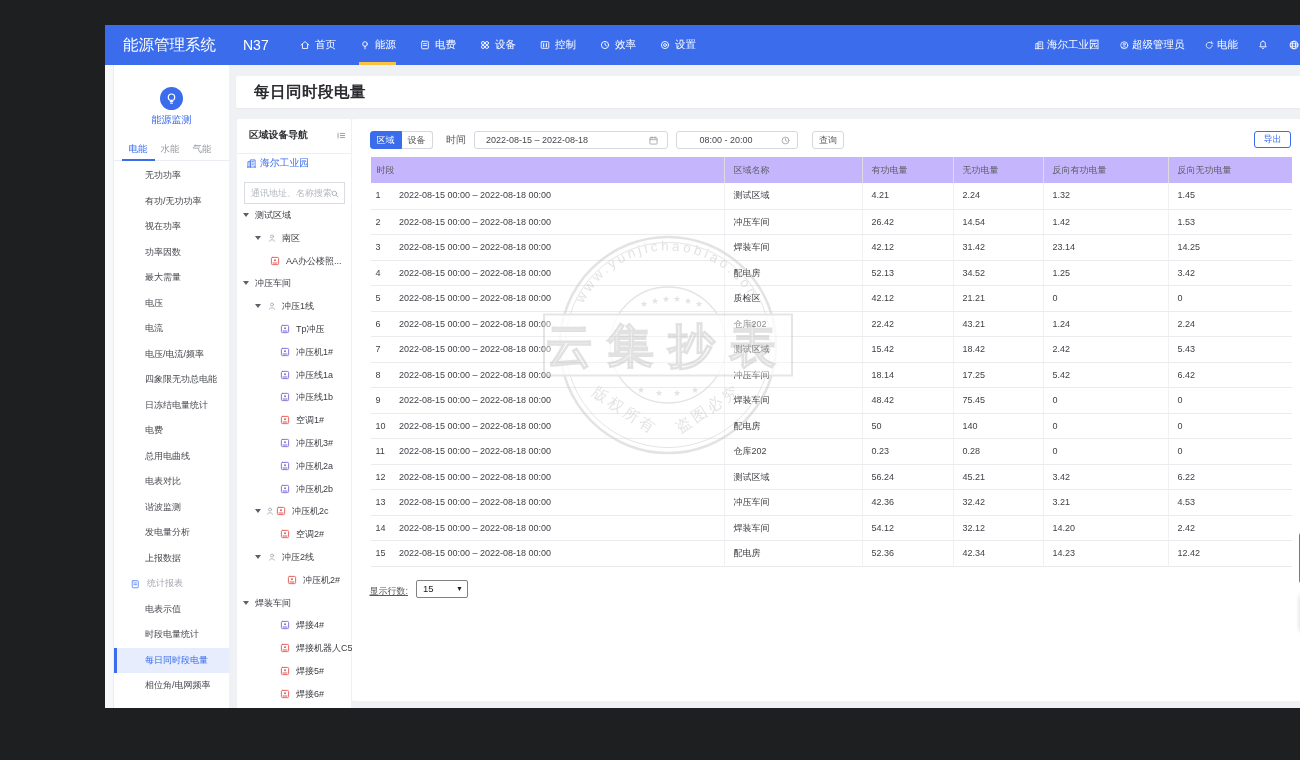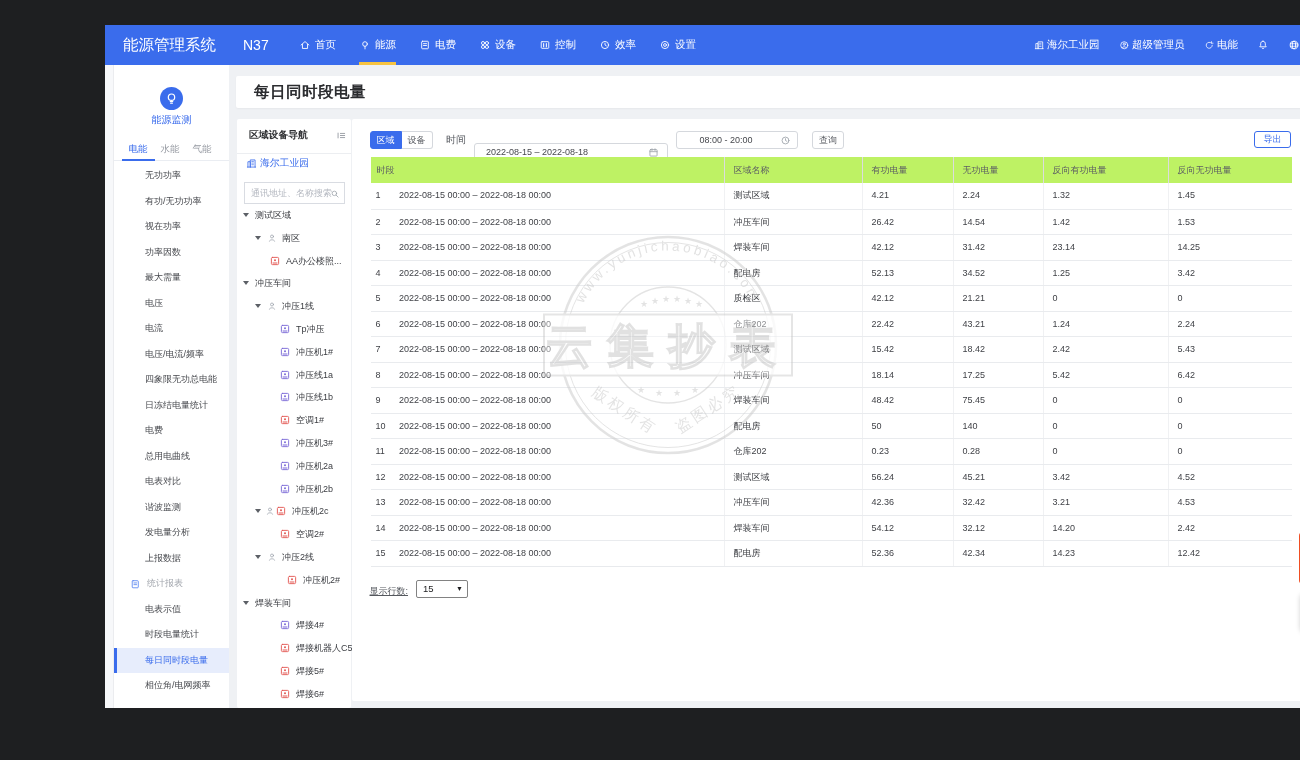--- a/index.html
+++ b/index.html
@@ -74,33 +74,33 @@
   .main-card { position:absolute; left:247px; top:94px; width:958px; height:582px; background:#fff; border-radius:2px; }
 
   .seg { position:absolute; left:17.5px; top:11.5px; display:flex; }
   .seg-btn { height:18px; line-height:16px; font-size:9px; padding:0 6px; border:1px solid #d5d8dd; background:#fff; color:#55585e; cursor:pointer; }
   .seg-btn:first-child { border-radius:3px 0 0 3px; }
   .seg-btn:last-child  { border-radius:0 3px 3px 0; border-left:0; }
   .seg-btn.active { background:#3a6cec; border-color:#3a6cec; color:#fff; }
 
   .flt-label { position:absolute; left:94px; top:11.5px; height:18px; line-height:18px; font-size:10px; color:#55585e; }
   .inp { position:absolute; top:11.5px; height:18px; border:1px solid #d5d8dd; border-radius:3px; background:#fff; font-size:9px; color:#46484d; }
-  .inp-date { left:122px; width:194px;margin-top:12px; }
+  .inp-date { left:122px; width:194px; }
   .inp-date .txt { position:absolute; left:11px; top:0; line-height:16px; }
   .inp-date .ic { position:absolute; right:8px; top:3px; width:11px; height:11px; }
   .inp-time { left:324px; width:122px; }
   .inp-time .txt { position:absolute; left:0; right:22px; top:0; line-height:16px; text-align:center; }
   .inp-time .ic { position:absolute; right:6px; top:3px; width:11px; height:11px; }
   .btn { position:absolute; height:18px; line-height:16px; font-size:9px; border:1px solid #d5d8dd; border-radius:3px; background:#fff; color:#55585e; text-align:center; cursor:pointer; }
   .btn-query { left:460px; top:11.5px; width:32px; }
   .btn-export { left:902px; top:12px; width:37px; height:17px; line-height:15px; color:#3a6cec; border-color:#3a6cec; }
 
   
   .tbl { position:absolute; left:18.5px; top:38px; width:921px; border-bottom:1px solid #e8eaed; }
-  .tbl-head { display:flex; height:26px; background:#bef264; }
+  .tbl-head { display:flex; height:26px; background:#c4b5fd; }
   .th { font-size:9px; color:#5d5f63; line-height:26px; padding-left:9px; border-right:1px solid #dcdcde; }
   .th:last-child { border-right:0; }
   .tbl-row { display:flex; height:25.5px; border-top:1px solid #e9ebee; }
   .tbl-row:first-child { border-top:0; }
   .td { font-size:9px; color:#404247; line-height:25px; padding-left:9px; border-right:1px solid #f0f1f3; overflow:hidden; white-space:nowrap; }
   .td:last-child { border-right:0; }
   .c1 { width:354px; display:flex; padding-left:0; }
   .c1 .no { width:28.5px; padding-left:5px; }
   .c2 { width:138px; }
   .c3 { width:91px; }
@@ -716,21 +716,21 @@
           </div>
           <div class="tbl-row">
             <div class="td c1">
               <span class="no">12</span>
               <span>2022-08-15 00:00 – 2022-08-18 00:00</span>
             </div>
             <div class="td c2">测试区域</div>
             <div class="td c3">56.24</div>
             <div class="td c4">45.21</div>
             <div class="td c5">3.42</div>
-            <div class="td c6">4.52</div>
+            <div class="td c6">6.22</div>
           </div>
           <div class="tbl-row">
             <div class="td c1">
               <span class="no">13</span>
               <span>2022-08-15 00:00 – 2022-08-18 00:00</span>
             </div>
             <div class="td c2">冲压车间</div>
             <div class="td c3">42.36</div>
             <div class="td c4">32.42</div>
             <div class="td c5">3.21</div>

